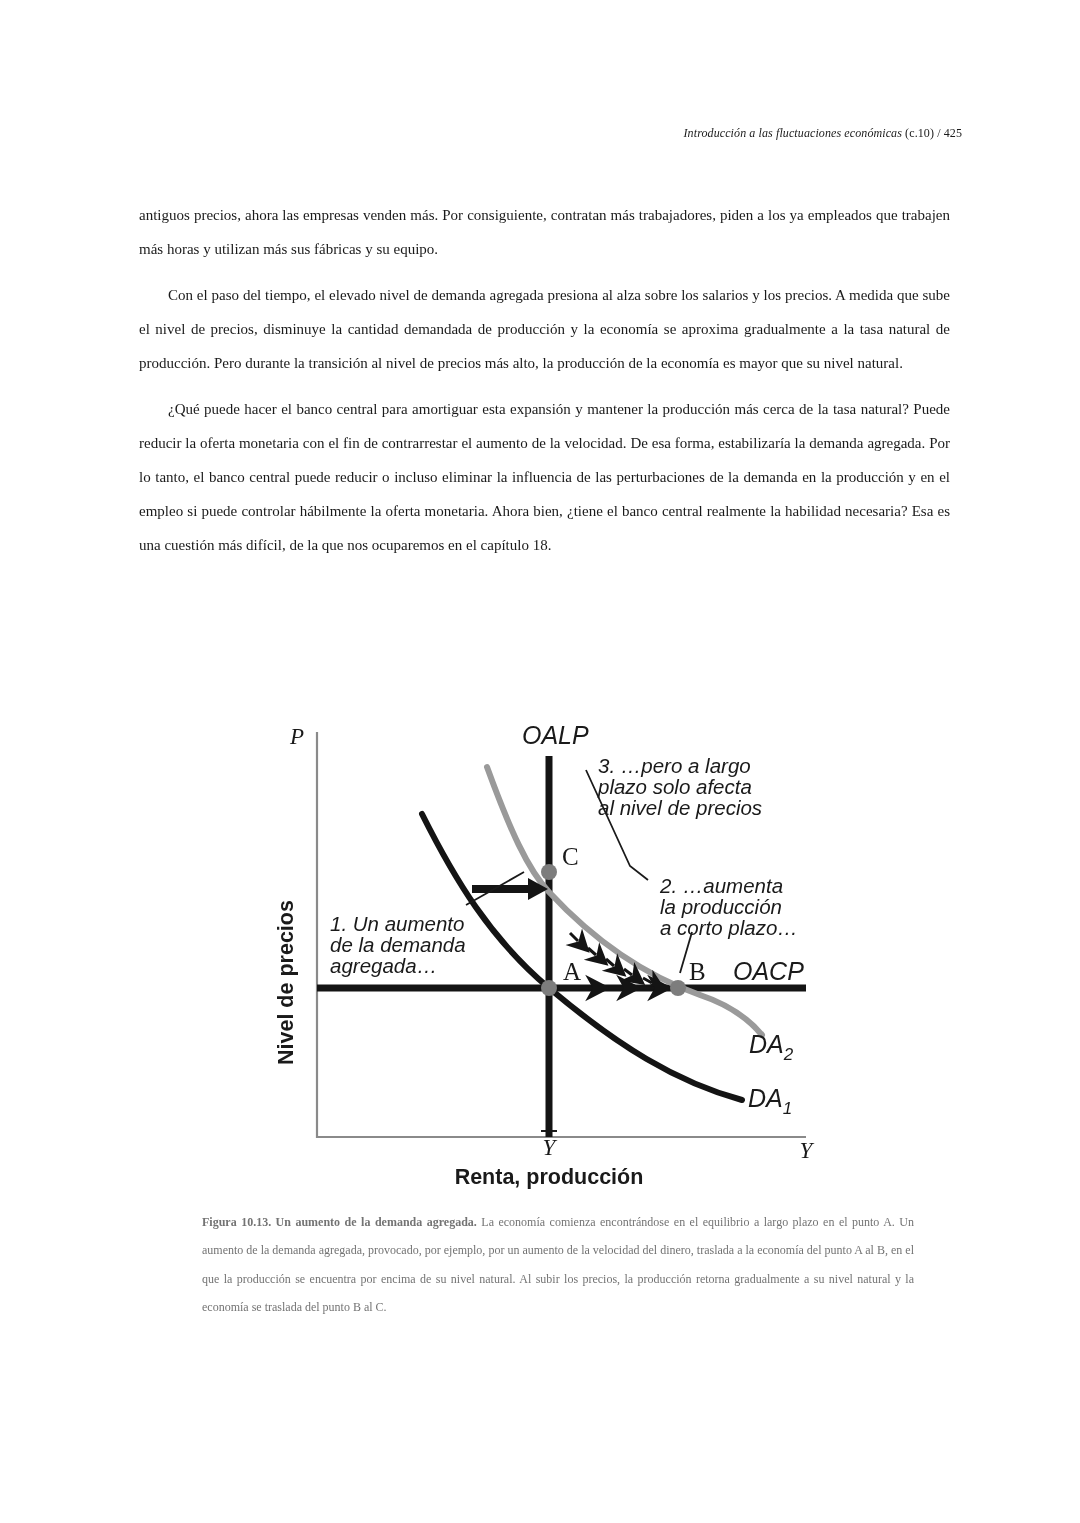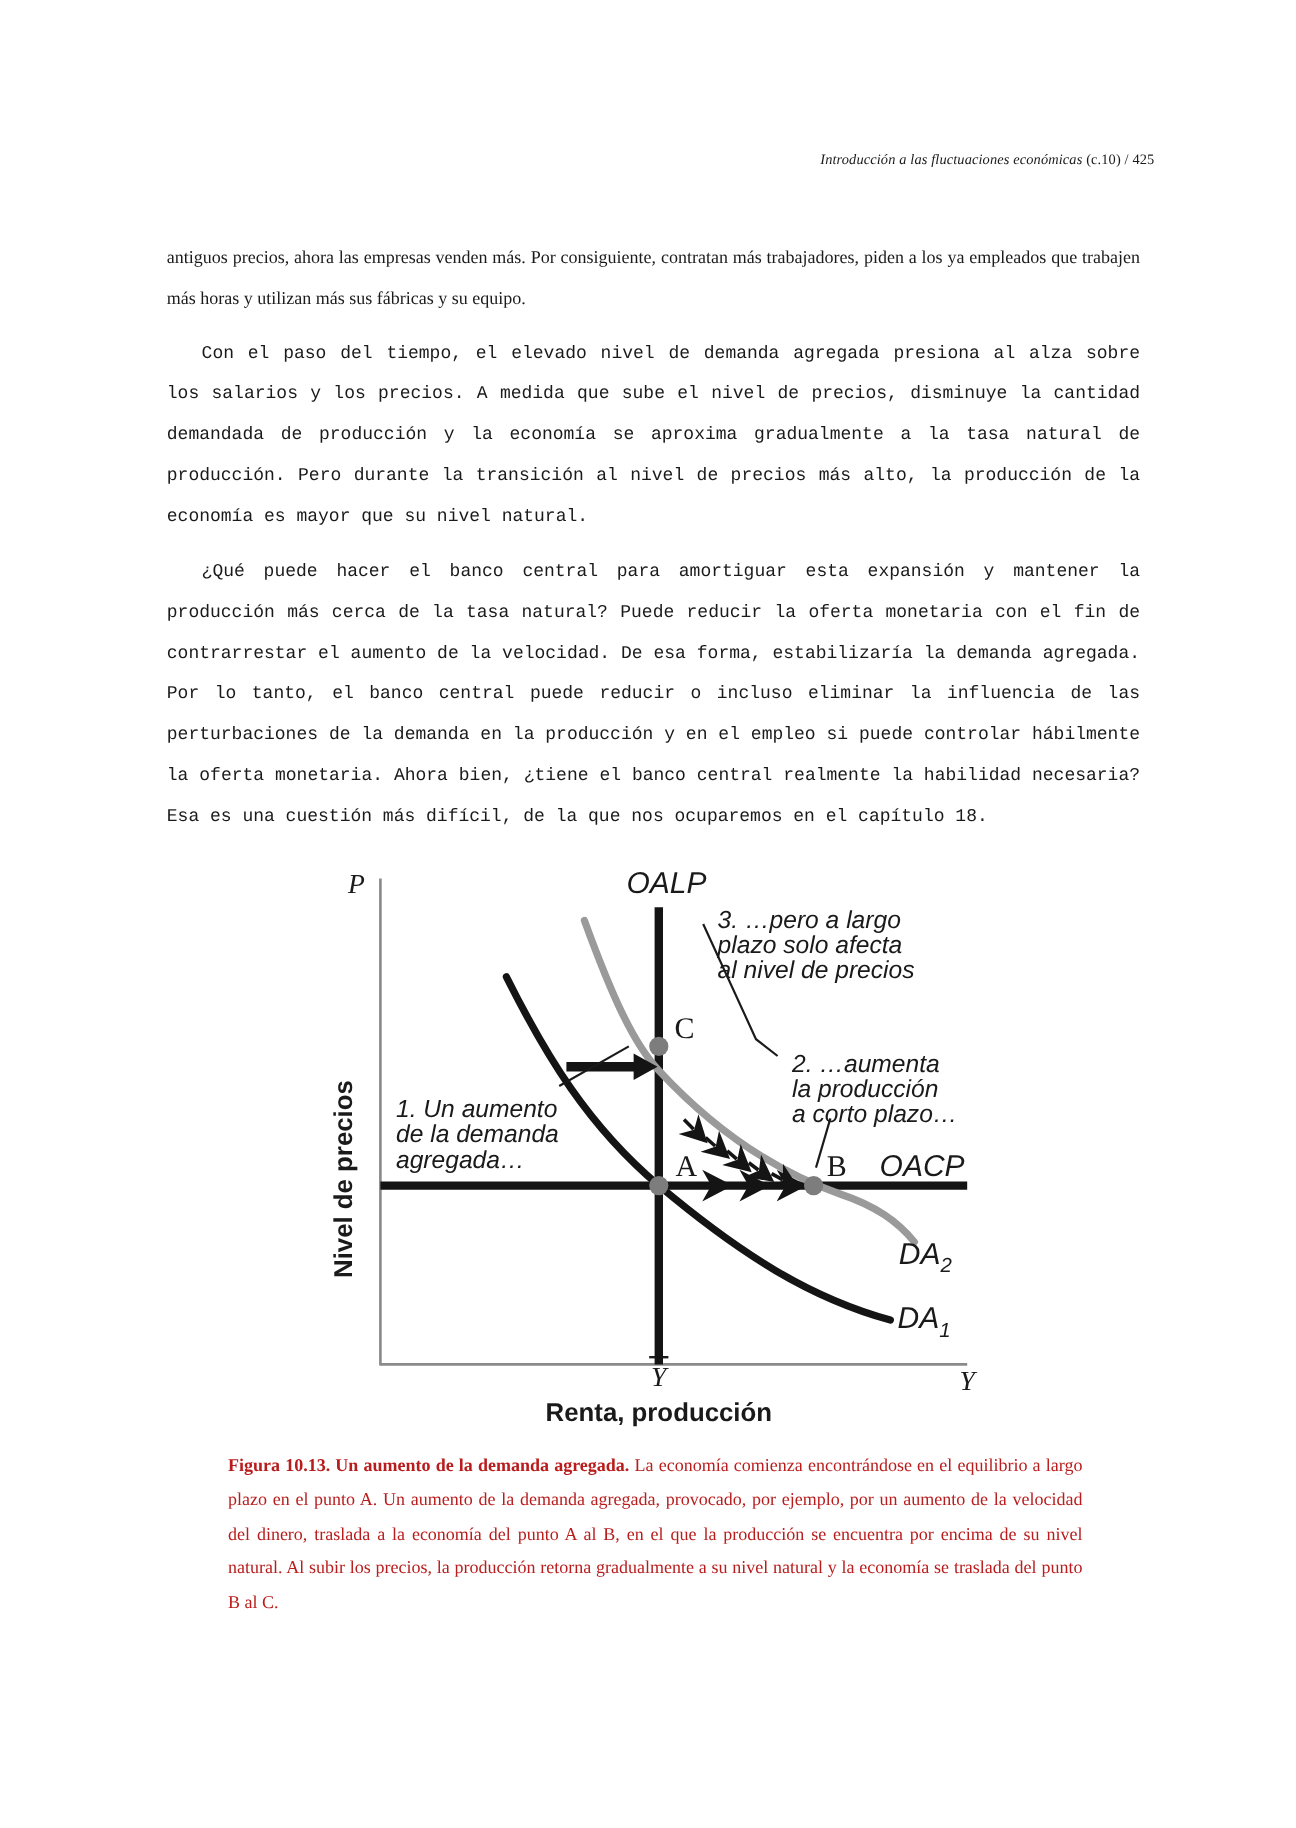--- a/index.html
+++ b/index.html
@@ -29,37 +29,37 @@
     left:127px; top:186px; width:835px;
   }
   .para{
     font-size:15px;
     line-height:34px;
     text-align:justify;
     text-justify:inter-word;
     margin:12px;
     hyphens:none;
   }
-  .para.indent{ text-indent:29px;font-family:Liberation Mono, monospace; }
+  .para.indent{ text-indent:29px; }
 
   
   .figure{
     position:absolute;
     left:0; top:700px; width:1080px; height:520px;
   }
   .figsvg{ display:block; }
 
   
   .caption{
     position:absolute;
-    left:190px; top:1208px; width:712px;
-    font-size:15px;
+    left:202px; top:1208px; width:712px;
+    font-size:12px;
     line-height:28.4px;
     text-align:justify;
-    color:#b91c1c;
+    color:#737373;
   }
   .caption b{ font-weight:bold; }
 
   
   .ital{ font-family:"Liberation Sans", sans-serif; font-style:italic; }
   .axlabel{ font-family:"Liberation Sans", sans-serif; font-weight:bold; }
   .serifpt{ font-family:"Liberation Serif", serif; }
 </style>
 </head>
 <body>

